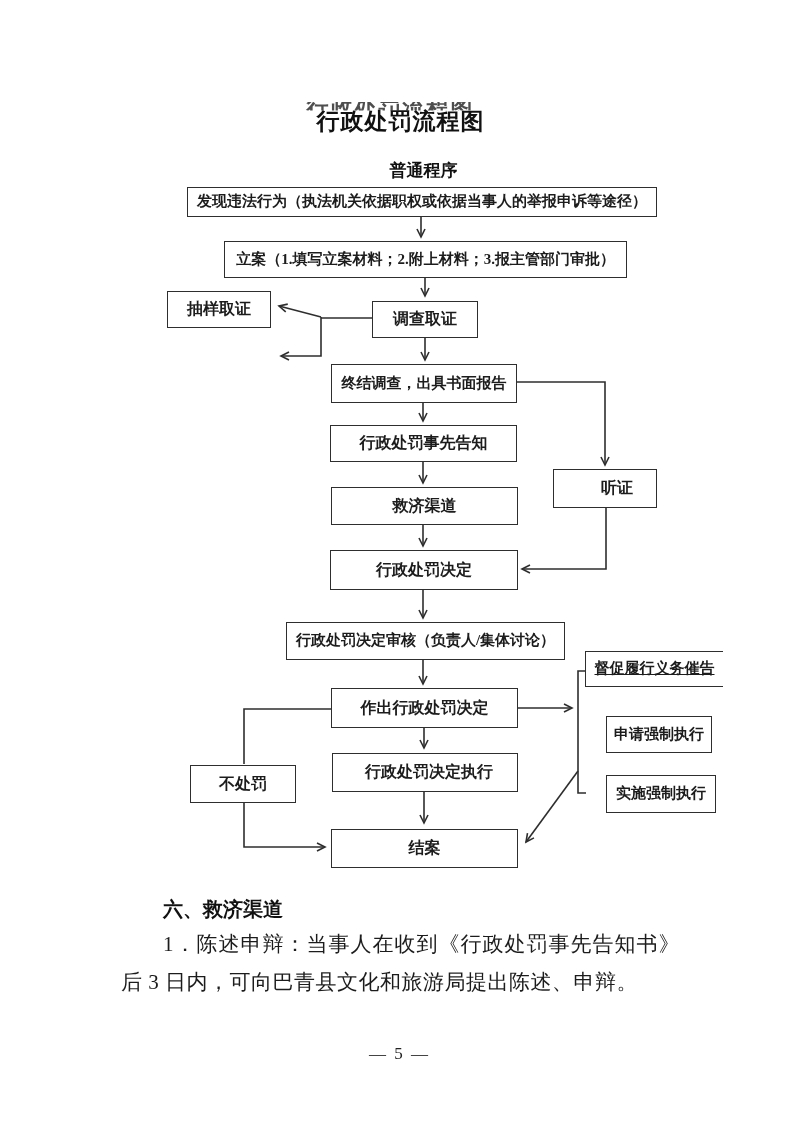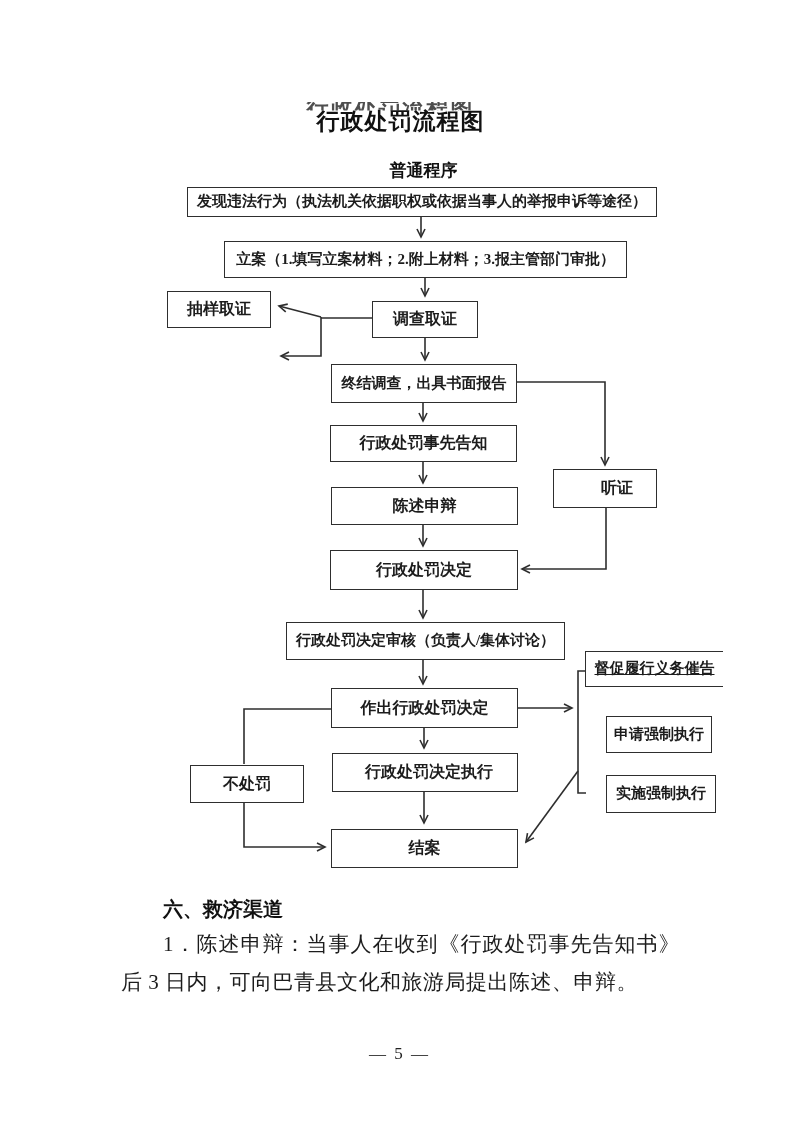--- a/index.html
+++ b/index.html
@@ -85,28 +85,28 @@
     <path d="M424 792 L424 823" marker-end="url(#arr)"></path>
   </svg>
 
   <div class="node fs15" style="left:187px;top:187px;width:470px;height:30px;">发现违法行为（执法机关依据职权或依据当事人的举报申诉等途径）</div>
   <div class="node fs15" style="left:224px;top:241px;width:403px;height:37px;">立案（1.填写立案材料；2.附上材料；3.报主管部门审批）</div>
   <div class="node" style="left:167px;top:291px;width:104px;height:37px;">抽样取证</div>
   <div class="node" style="left:372px;top:301px;width:106px;height:37px;">调查取证</div>
   <div class="node fs15" style="left:331px;top:364px;width:186px;height:39px;">终结调查，出具书面报告</div>
   <div class="node" style="left:330px;top:425px;width:187px;height:37px;">行政处罚事先告知</div>
   <div class="node" style="left:553px;top:469px;width:104px;height:39px;padding-left:24px;">听证</div>
-  <div class="node" style="left:331px;top:487px;width:187px;height:38px;">陈述申辩</div>
+  <div class="node" style="left:331px;top:487px;width:187px;height:38px;">救济渠道</div>
   <div class="node" style="left:330px;top:550px;width:188px;height:40px;">行政处罚决定</div>
   <div class="node fs15" style="left:286px;top:622px;width:279px;height:38px;">行政处罚决定审核（负责人/集体讨论）</div>
   <div class="node" style="left:331px;top:688px;width:187px;height:40px;">作出行政处罚决定</div>
   <div class="node fs15 open-right" style="left:585px;top:651px;width:138px;height:36px;text-decoration:underline;">督促履行义务催告</div>
   <div class="node fs15" style="left:606px;top:716px;width:106px;height:37px;">申请强制执行</div>
   <div class="node fs15" style="left:606px;top:775px;width:110px;height:38px;">实施强制执行</div>
-  <div class="node" style="left:190px;top:765px;width:114px;height:38px;text-align:center;">不处罚</div>
+  <div class="node" style="left:190px;top:765px;width:106px;height:38px;text-align:center;">不处罚</div>
   <div class="node" style="left:332px;top:753px;width:186px;height:39px;padding-left:8px;">行政处罚决定执行</div>
   <div class="node" style="left:331px;top:829px;width:187px;height:39px;">结案</div>
 
   <div class="section-heading">六、救济渠道</div>
   <div class="para-line1">1．陈述申辩：当事人在收到《行政处罚事先告知书》</div>
   <div class="para-line2">后 3 日内，可向巴青县文化和旅游局提出陈述、申辩。</div>
 
   <div class="page-number">— 5 —</div>
 
 </div>

